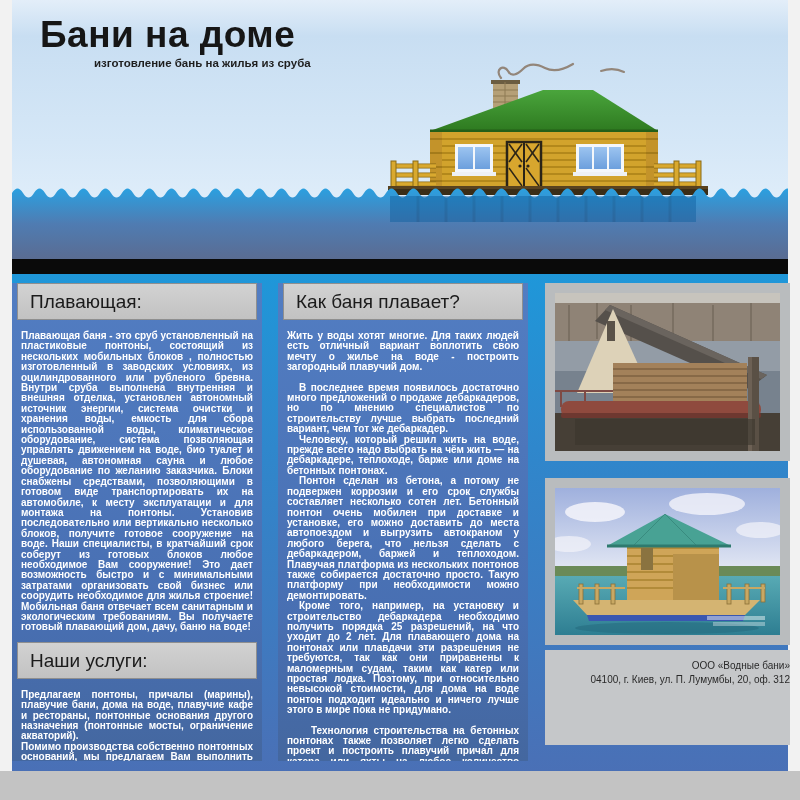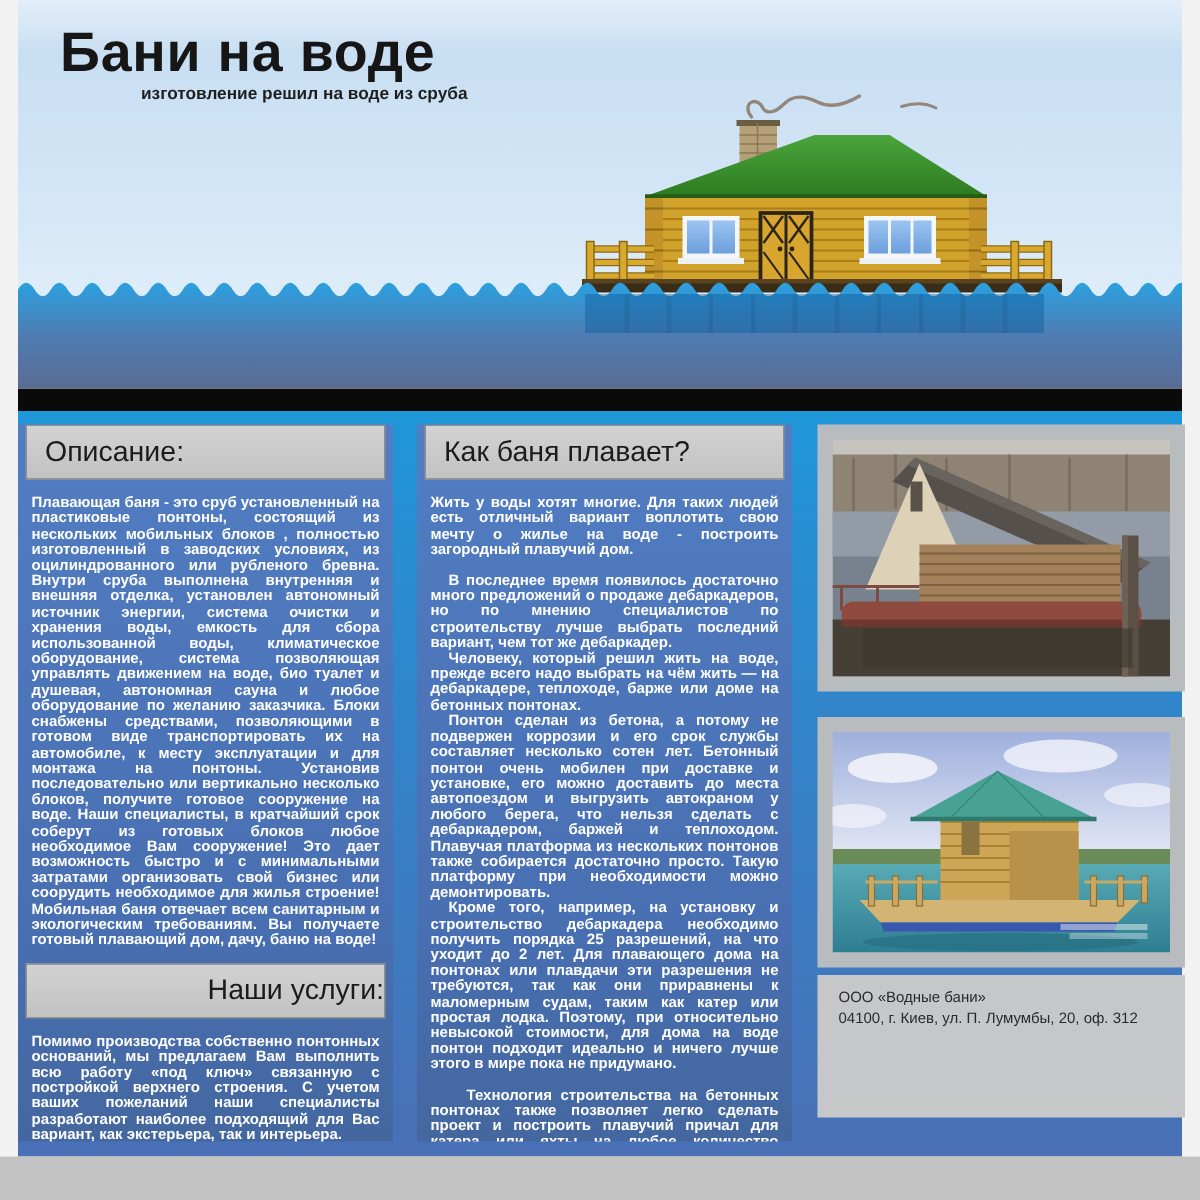--- a/index.html
+++ b/index.html
@@ -48,49 +48,49 @@
   }
   .txt{
     margin:11px 9px 0 9px;
     color:#ffffff;font-size:10px;font-weight:700;line-height:10.4px;
     text-align:justify;
   }
   .txt p{margin:0;}
   .txt p.ind{text-indent:12px;}
   .txt p.ind2{text-indent:24px;}
   .txt p.gap{margin-top:10px;}
-  .hdr-box.second{margin-top:9px;text-align:right;}
+  .hdr-box.second{margin-top:9px;}
 
   
   .photo-frame{
     position:absolute;left:533px;width:225px;
     background:#b9bcbe;padding:10px;
   }
   .photo-frame.one{top:9px;height:158px;}
   .photo-frame.two{top:204px;height:147px;}
   .photo-frame svg{display:block;}
   .contact-box{
     position:absolute;left:533px;top:376px;width:245px;height:95px;
     background:#c5c7c9;box-sizing:border-box;padding:9px 0 0 14px;
   }
-  .contact-line{font-size:10px;color:#2a2a2a;line-height:14px;}
+  .contact-line{font-size:10px;color:#2a2a2a;line-height:14px;text-align:right;}
   .contact-phone{font-size:17px;font-weight:700;color:#101010;line-height:22px;}
   .contact-phone.first{margin-top:6px;}
 
   
   .footer{position:absolute;left:0;top:771px;width:800px;height:29px;background:#c3c3c3;}
 </style>
 </head>
 <body>
 
 <div class="content">
 
   <div class="header">
-    <div class="site-title">Бани на воде</div>
-    <div class="site-subtitle">изготовление решил на воде из сруба</div>
+    <div class="site-title">Бани на доме</div>
+    <div class="site-subtitle">изготовление бань на жилья из сруба</div>
 
     <svg class="house-svg" width="330" height="150" viewBox="0 0 330 150">
       <defs>
         <linearGradient id="roofG" x1="0" y1="0" x2="0" y2="1">
           <stop offset="0" stop-color="#4aa53c"></stop>
             <stop offset="1" stop-color="#2e7a20"></stop>
         </linearGradient>
         <linearGradient id="glassG" x1="0" y1="0" x2="0" y2="1">
           <stop offset="0" stop-color="#9cc4f0"></stop>
             <stop offset="1" stop-color="#6c9fdd"></stop>
@@ -210,26 +210,27 @@
         <line x1="658" y1="10" x2="658" y2="36" stroke="#0a4a80" stroke-width="3"></line>
       </g>
     </svg>
   </div>
 
   <div class="black-bar"></div>
 
   <div class="main">
 
     <div class="panel left">
-      <div class="hdr-box">Описание:</div>
+      <div class="hdr-box">Плавающая:</div>
       <div class="txt">
         <p>Плавающая баня - это сруб установленный на пластиковые понтоны, состоящий из нескольких мобильных блоков , полностью изготовленный в заводских условиях, из оцилиндрованного или рубленого бревна. Внутри сруба выполнена внутренняя и внешняя отделка, установлен автономный источник энергии, система очистки и хранения воды, емкость для сбора использованной воды, климатическое оборудование, система позволяющая управлять движением на воде, био туалет и душевая, автономная сауна и любое оборудование по желанию заказчика. Блоки снабжены средствами, позволяющими в готовом виде транспортировать их на автомобиле, к месту эксплуатации и для монтажа на понтоны. Установив последовательно или вертикально несколько блоков, получите готовое сооружение на воде. Наши специалисты, в кратчайший срок соберут из готовых блоков любое необходимое Вам сооружение! Это дает возможность быстро и с минимальными затратами организовать свой бизнес или соорудить необходимое для жилья строение! Мобильная баня отвечает всем санитарным и экологическим требованиям. Вы получаете готовый плавающий дом, дачу, баню на воде!</p>
       </div>
       <div class="hdr-box second">Наши услуги:</div>
       <div class="txt">
+        <p>Предлагаем понтоны, причалы (марины), плавучие бани, дома на воде, плавучие кафе и рестораны, понтонные основания другого назначения (понтонные мосты, ограничение акваторий).</p>
         <p>Помимо производства собственно понтонных оснований, мы предлагаем Вам выполнить всю работу «под ключ» связанную с постройкой верхнего строения. С учетом ваших пожеланий наши специалисты разработают наиболее подходящий для Вас вариант, как экстерьера, так и интерьера.</p>
         <p>Компания «ГІДРОТЕХНІКА» производит понтоны типове так и по проекту предоставленному заказчиком.</p>
 
       </div>
     </div>
 
     <div class="panel middle">
       <div class="hdr-box">Как баня плавает?</div>
       <div class="txt">
         <p>Жить у воды хотят многие. Для таких людей есть отличный вариант воплотить свою мечту о жилье на воде - построить загородный плавучий дом.</p>

